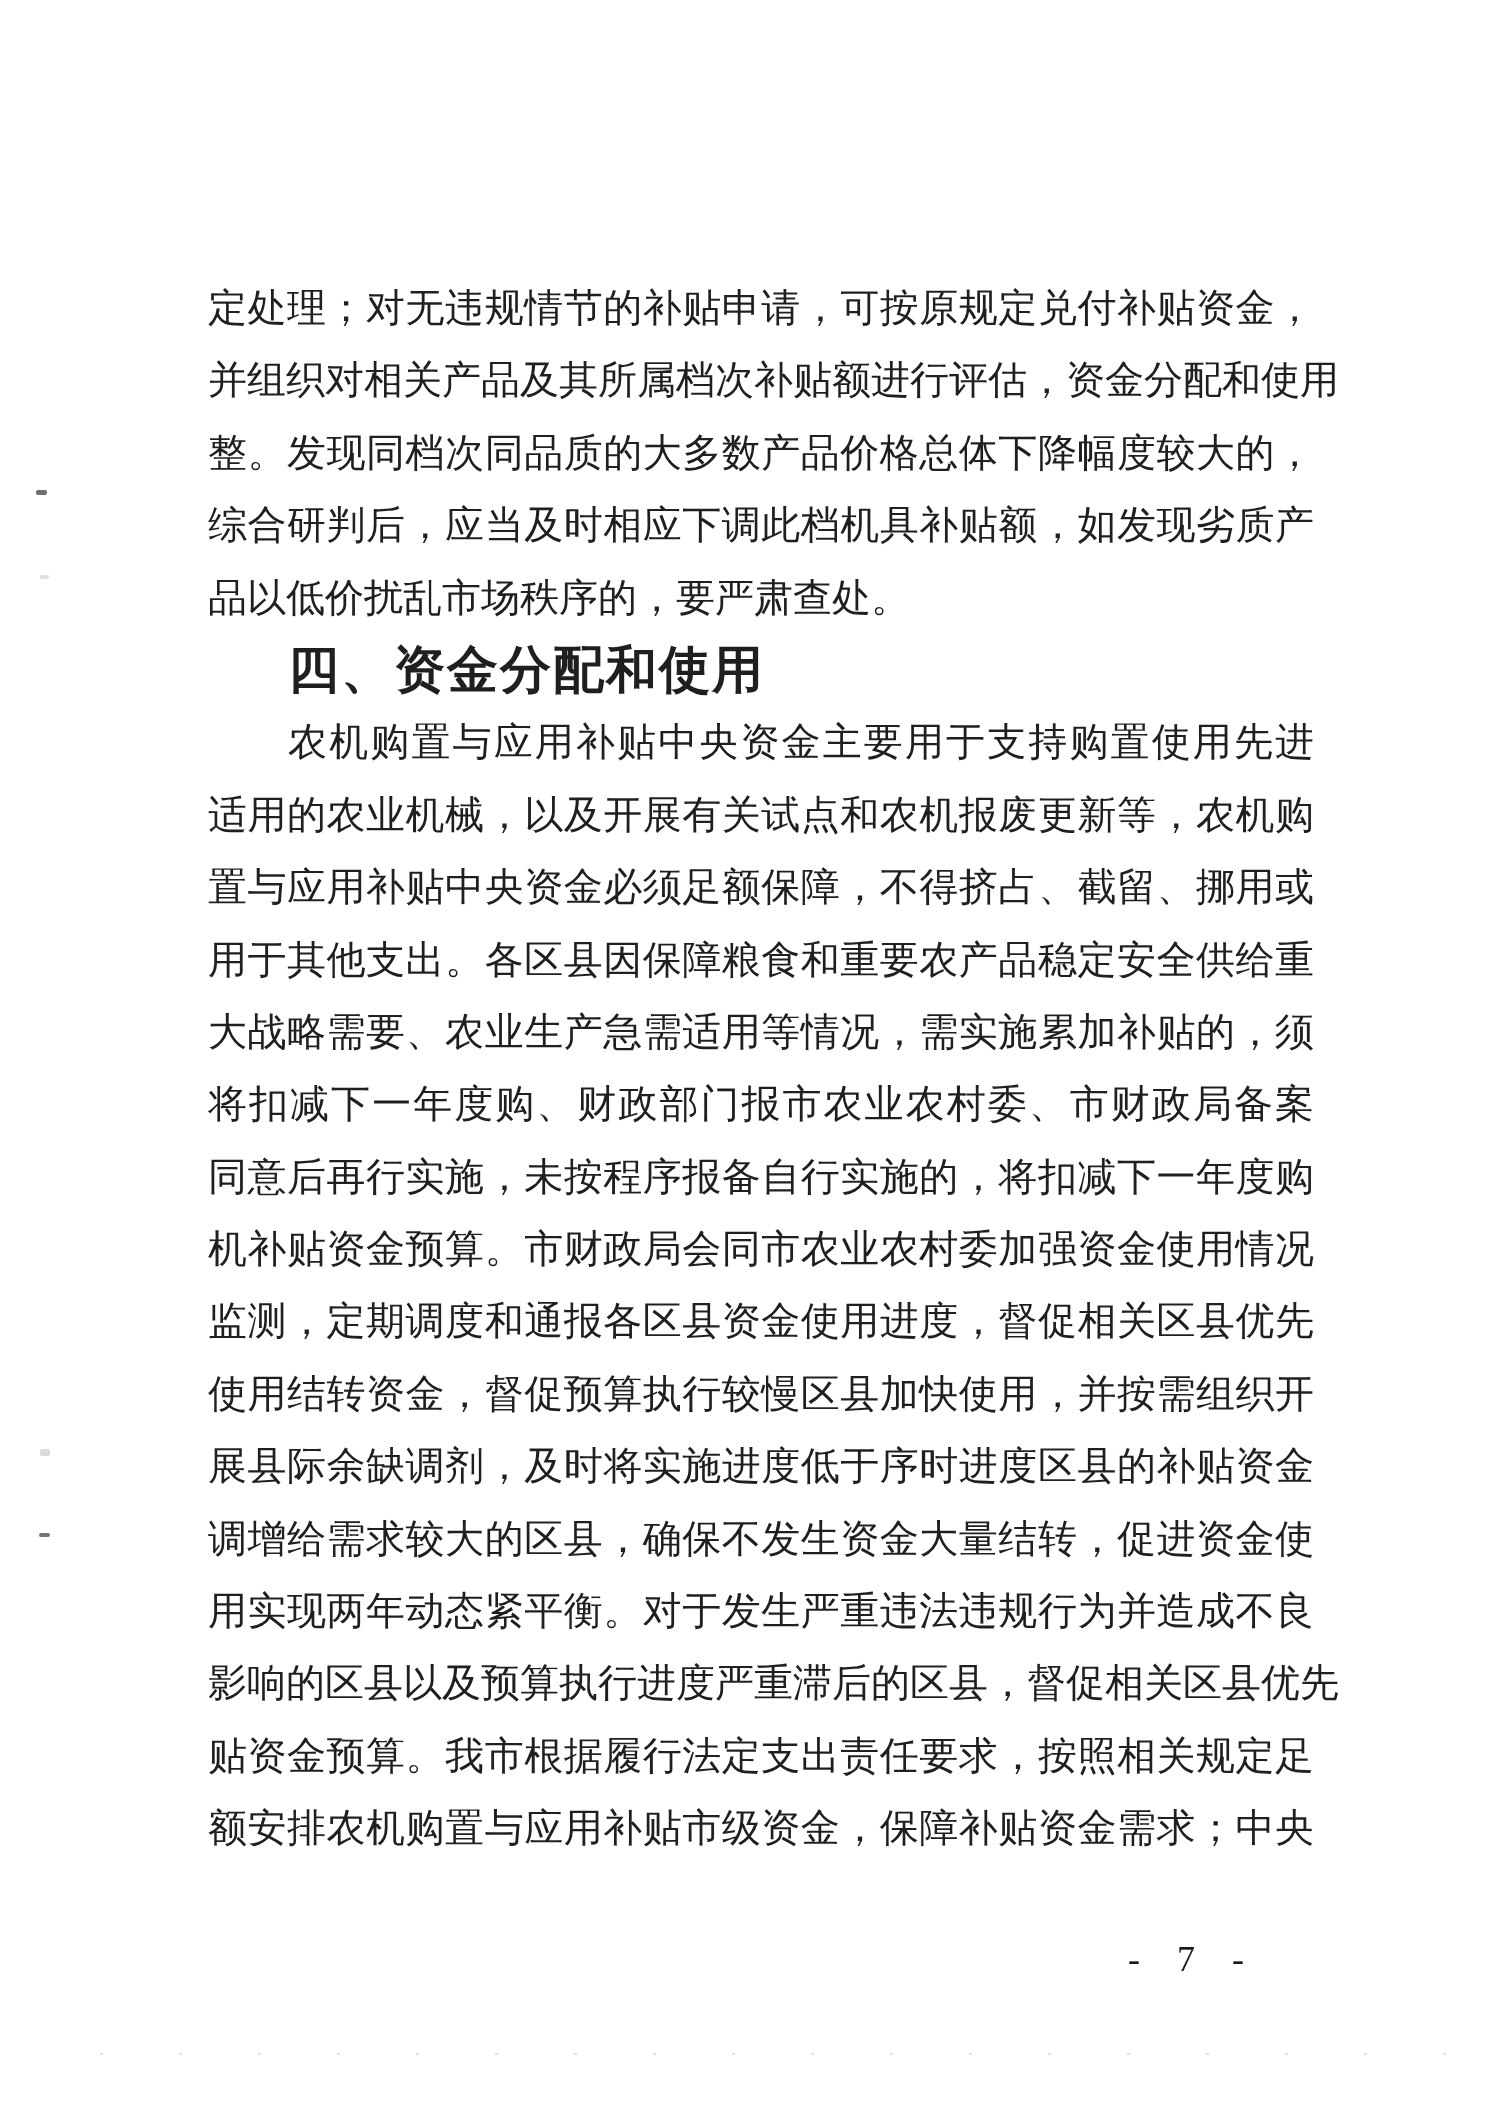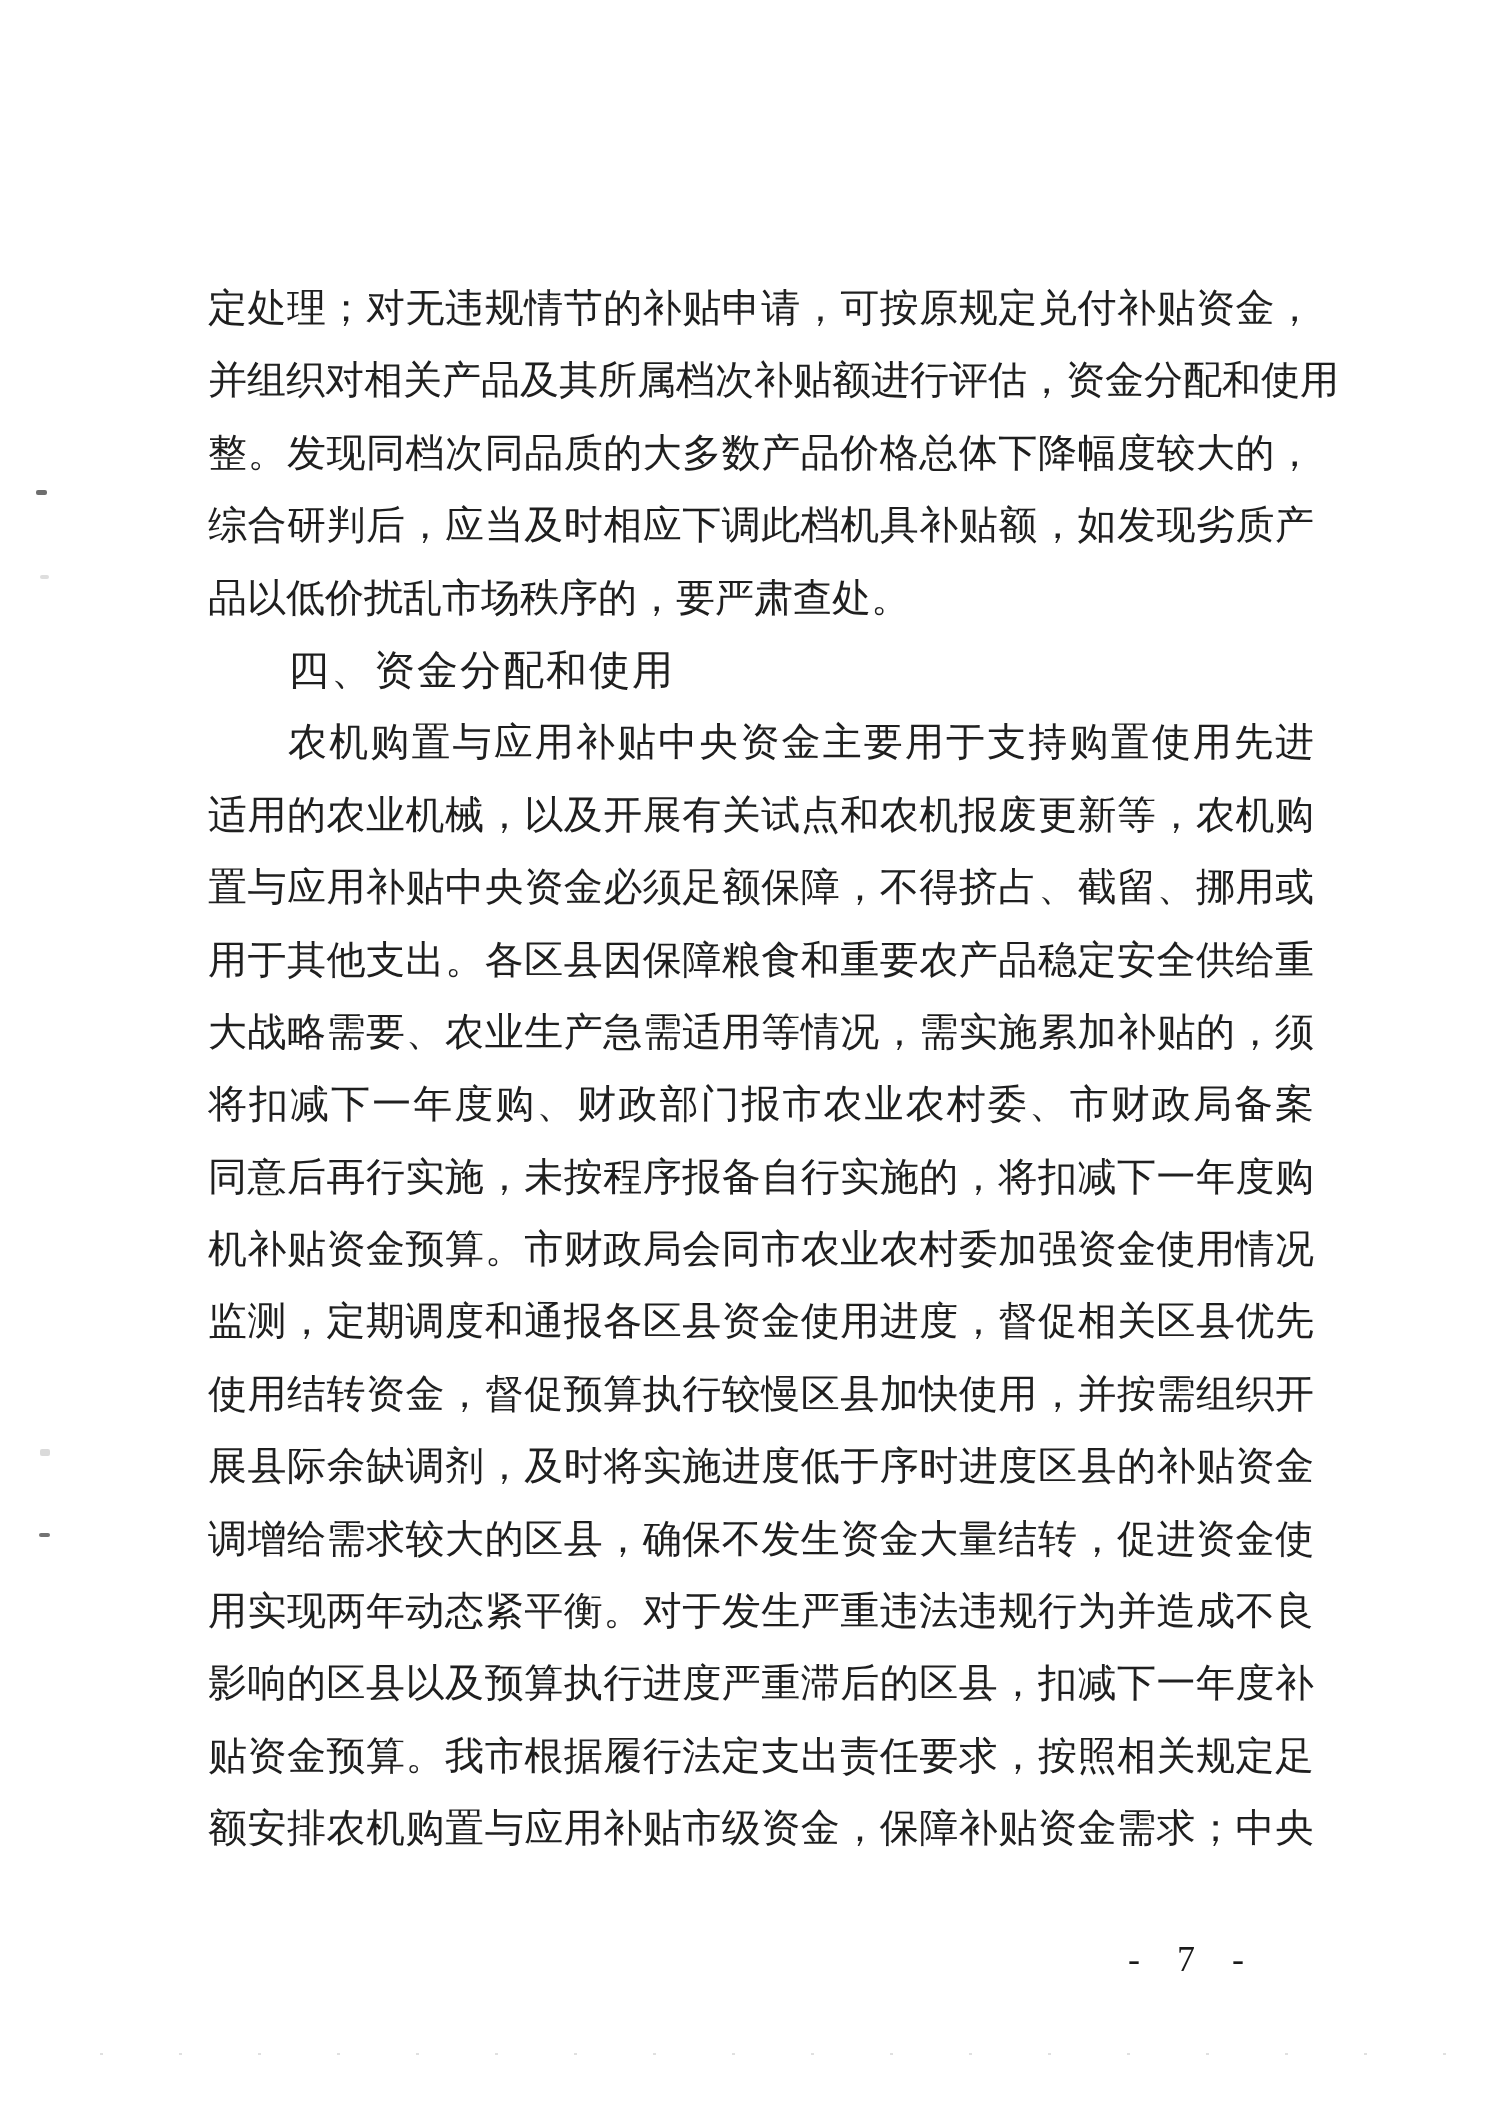--- a/index.html
+++ b/index.html
@@ -36,22 +36,22 @@
   }
   .line.no-just {
     text-align: center;
     text-align-last: left;
   }
   .line.indent {
     padding-left: 80px;
     width: 1026px;
   }
   .line.heading {
-    font-weight: 400;
-    font-size: 41px;
+    font-weight: 700;
+    font-size: 51px;
     letter-spacing: 2px;
     font-family: "Liberation Sans", "DejaVu Sans", sans-serif;
   }
   .pageno {
     position: absolute;
     left: 1128px;
     top: 1938px;
     font-size: 36px;
     letter-spacing: 9px;
     word-spacing: 10px;
@@ -101,21 +101,21 @@
     <div class="line">用于其他支出。各区县因保障粮食和重要农产品稳定安全供给重</div>
     <div class="line">大战略需要、农业生产急需适用等情况，需实施累加补贴的，须</div>
     <div class="line">将扣减下一年度购、财政部门报市农业农村委、市财政局备案</div>
     <div class="line">同意后再行实施，未按程序报备自行实施的，将扣减下一年度购</div>
     <div class="line">机补贴资金预算。市财政局会同市农业农村委加强资金使用情况</div>
     <div class="line">监测，定期调度和通报各区县资金使用进度，督促相关区县优先</div>
     <div class="line">使用结转资金，督促预算执行较慢区县加快使用，并按需组织开</div>
     <div class="line">展县际余缺调剂，及时将实施进度低于序时进度区县的补贴资金</div>
     <div class="line">调增给需求较大的区县，确保不发生资金大量结转，促进资金使</div>
     <div class="line">用实现两年动态紧平衡。对于发生严重违法违规行为并造成不良</div>
-    <div class="line">影响的区县以及预算执行进度严重滞后的区县，扣减下一年度补</div>
+    <div class="line">影响的区县以及预算执行进度严重滞后的区县，督促相关区县优先</div>
     <div class="line">贴资金预算。我市根据履行法定支出责任要求，按照相关规定足</div>
     <div class="line">额安排农机购置与应用补贴市级资金，保障补贴资金需求；中央</div>
   </div>
 
   <div class="pageno">- 7 -</div>
 
   <div class="speck speck-1"></div>
   <div class="speck speck-2"></div>
   <div class="speck speck-3"></div>
   <div class="speck speck-4"></div>

